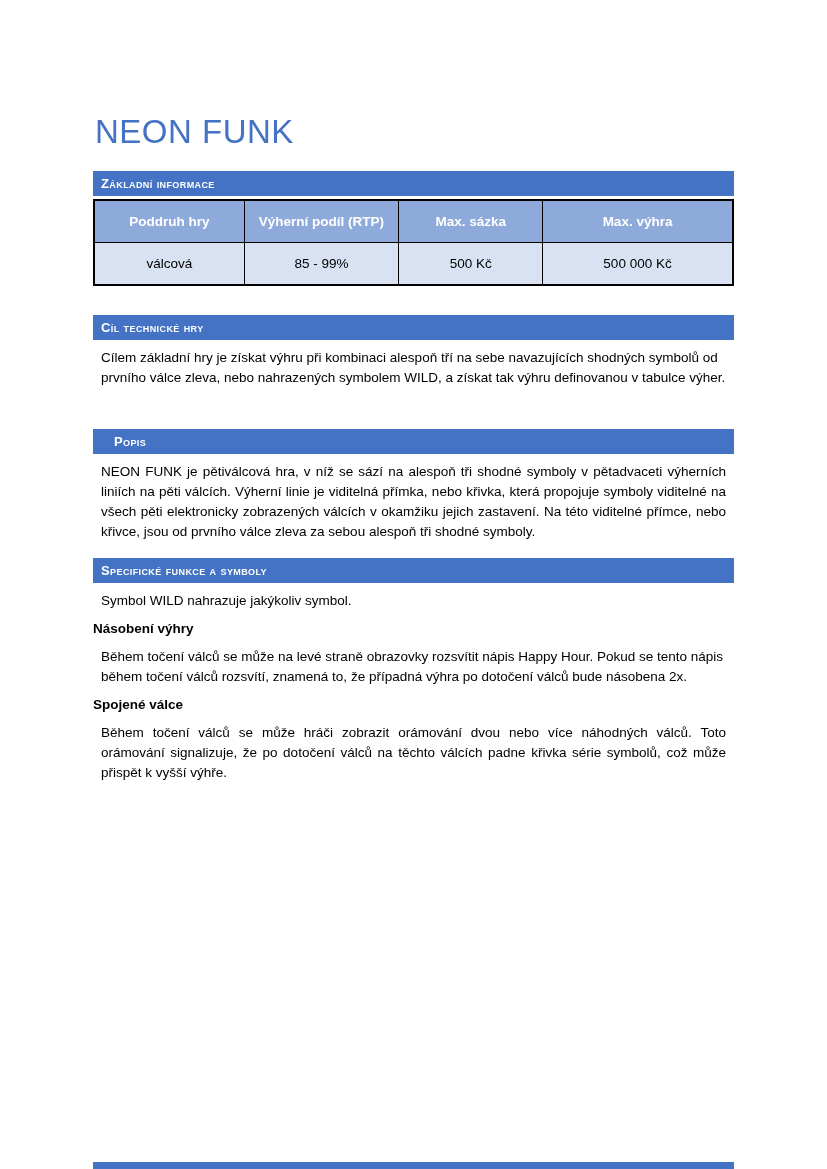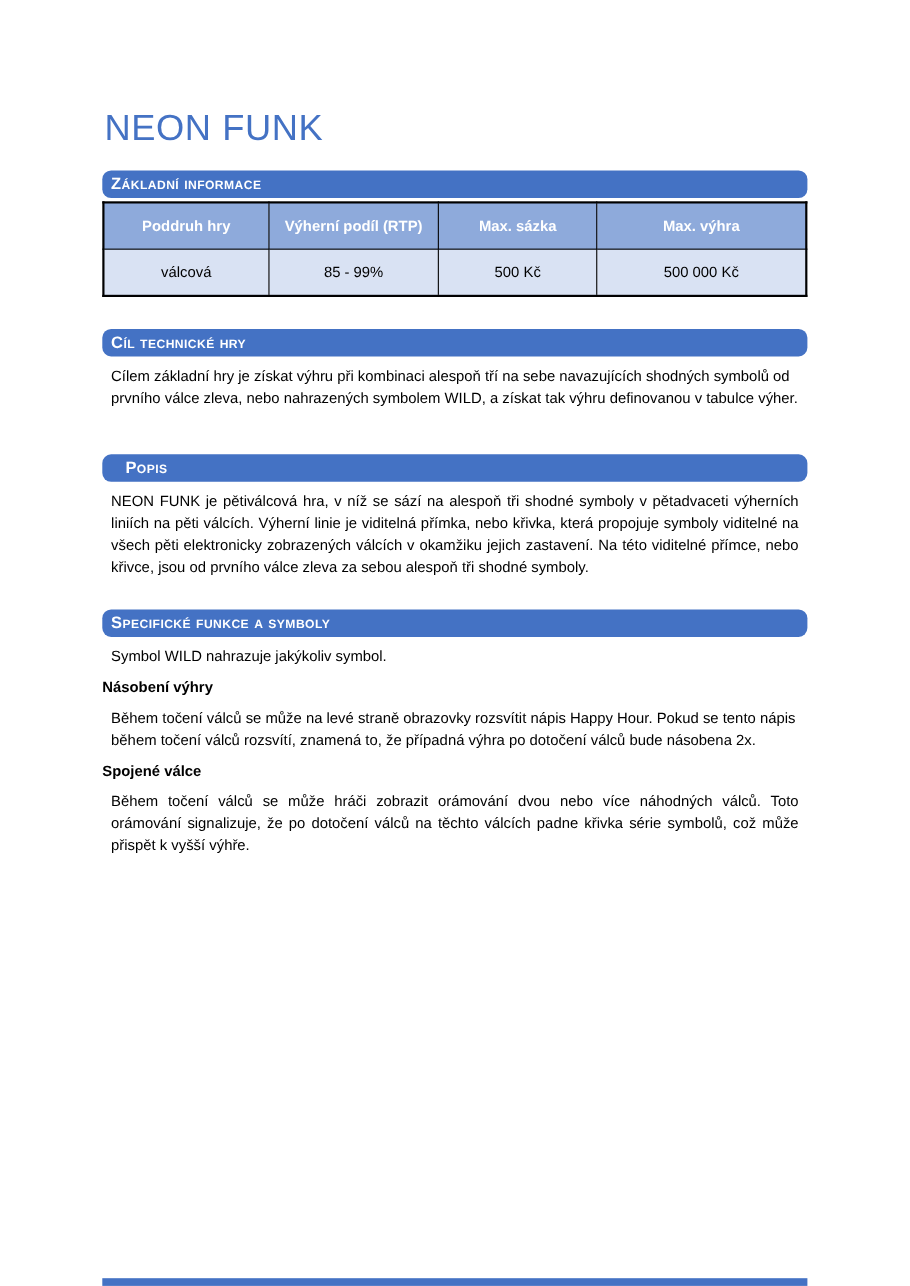--- a/index.html
+++ b/index.html
@@ -12,49 +12,48 @@
   .page {
     position: relative;
     width: 827px;
     height: 1169px;
     background: #ffffff;
     overflow: hidden;
   }
   .content {
     position: absolute;
     left: 93px;
-    top: 0;
+    top: 16px;
     width: 641px;
   }
   h1.doc-title {
     margin: 97px 0 0 2px;
     font-size: 33px;
     line-height: 38px;
     font-weight: normal;
     letter-spacing: 0.5px;
     color: var(--title_text, #4472C4);
   }
   .bar {
     height: 25px;
     background: var(--section_bar, #4472C4);
     color: var(--bar_text, #fff);
     display: flex;
     align-items: center;
     padding-left: 8px;
     box-sizing: border-box;
-    font-size: 15px;
+    font-size: 13px;
     font-weight: bold;
     font-variant: small-caps;
     letter-spacing: 0.4px;
-    border-radius: 8px;
   }
   .bar-1 { margin-top: 20px; }
   .bar-2 { margin-top: 29px; }
   .bar-3 { margin-top: 41px; padding-left: 21px; }
-  .bar-4 { margin-top: 28px; }
+  .bar-4 { margin-top: 16px; }
   table.info-table {
     margin-top: 3px;
     width: 641px;
     border-collapse: collapse;
     border: 2px solid var(--table_border, #000);
     table-layout: fixed;
   }
   table.info-table th, table.info-table td {
     border: 1px solid var(--table_border, #000);
     text-align: center;

